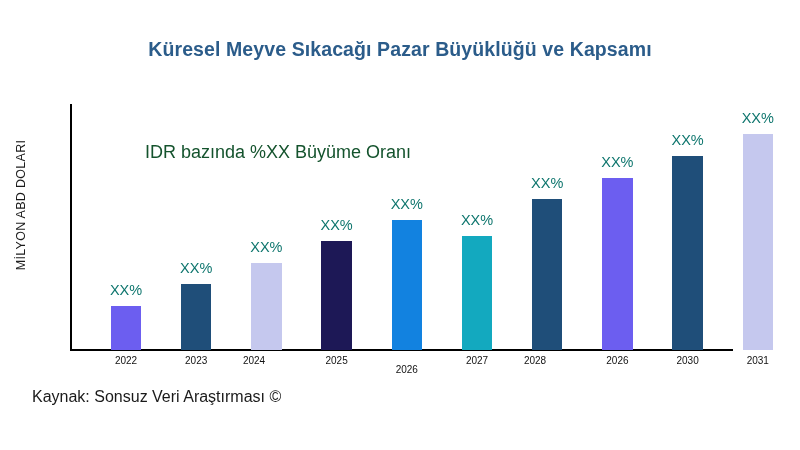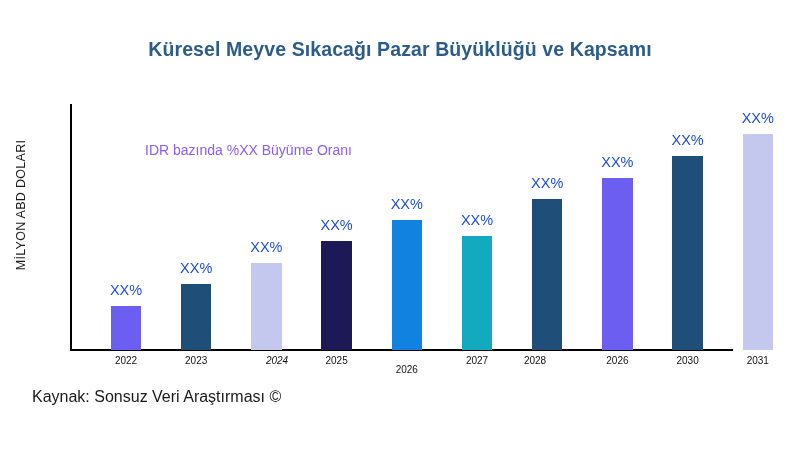--- a/index.html
+++ b/index.html
@@ -87,41 +87,41 @@
 
   
   .bar {
     position: absolute;
     bottom: 100px; 
   }
   .bar-label {
     position: absolute;
     text-align: center;
     font-size: 14.5px;
-    color: #1d4ed8;
+    color: #0f766e;
     white-space: nowrap;
   }
 
   
   .xtick {
     position: absolute;
     top: 355px;
     text-align: center;
     font-size: 10px;
     color: #111111;
     white-space: nowrap;
   }
 
   
   .annotation {
     position: absolute;
     left: 145px;
     top: 142px;
-    font-size: 14px;
-    color: #8b5cf6;
+    font-size: 18px;
+    color: #14532d;
     white-space: nowrap;
   }
 
   
   .source {
     position: absolute;
     left: 0;
     top: 388px;
     width: 800px;
     text-align: left;
@@ -164,21 +164,21 @@
         <div class="bar" style="left: 602.15px; width: 30.5px; height: 172.2px; background: rgb(108, 94, 240);"></div>
         <div class="bar-label" style="left: 577.4px; width: 80px; top: 153.8px;">XX%</div>
         <div class="bar" style="left: 672.35px; width: 30.5px; height: 193.962px; background: rgb(31, 78, 121);"></div>
         <div class="bar-label" style="left: 647.6px; width: 80px; top: 132.038px;">XX%</div>
         <div class="bar" style="left: 742.55px; width: 30.5px; height: 215.723px; background: rgb(197, 200, 238);"></div>
         <div class="bar-label" style="left: 717.8px; width: 80px; top: 110.277px;">XX%</div>
       </div>
     <div id="xticks-layer">
         <div class="xtick" style="left: 86px; width: 80px;">2022</div>
         <div class="xtick" style="left: 156.2px; width: 80px;">2023</div>
-        <div class="xtick" style="left: 237px; width: 80px; font-style: italic;">2024</div>
+        <div class="xtick" style="left: 214px; width: 80px;">2024</div>
         <div class="xtick" style="left: 296.6px; width: 80px;">2025</div>
         <div class="xtick" style="left: 366.8px; width: 80px; margin-top: 9px;">2026</div>
         <div class="xtick" style="left: 437px; width: 80px;">2027</div>
         <div class="xtick" style="left: 495px; width: 80px;">2028</div>
         <div class="xtick" style="left: 577.4px; width: 80px;">2026</div>
         <div class="xtick" style="left: 647.6px; width: 80px;">2030</div>
         <div class="xtick" style="left: 717.8px; width: 80px;">2031</div>
       </div>
 
     <div class="annotation">IDR bazında %XX Büyüme Oranı</div>

